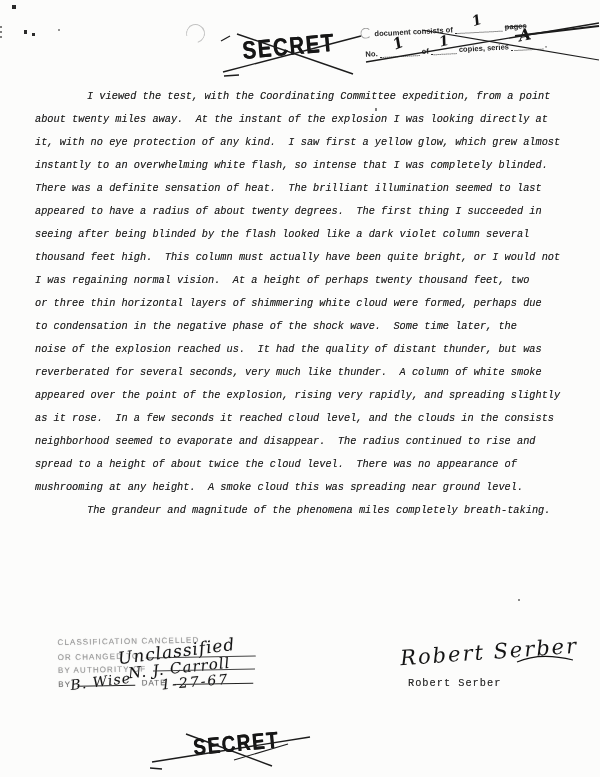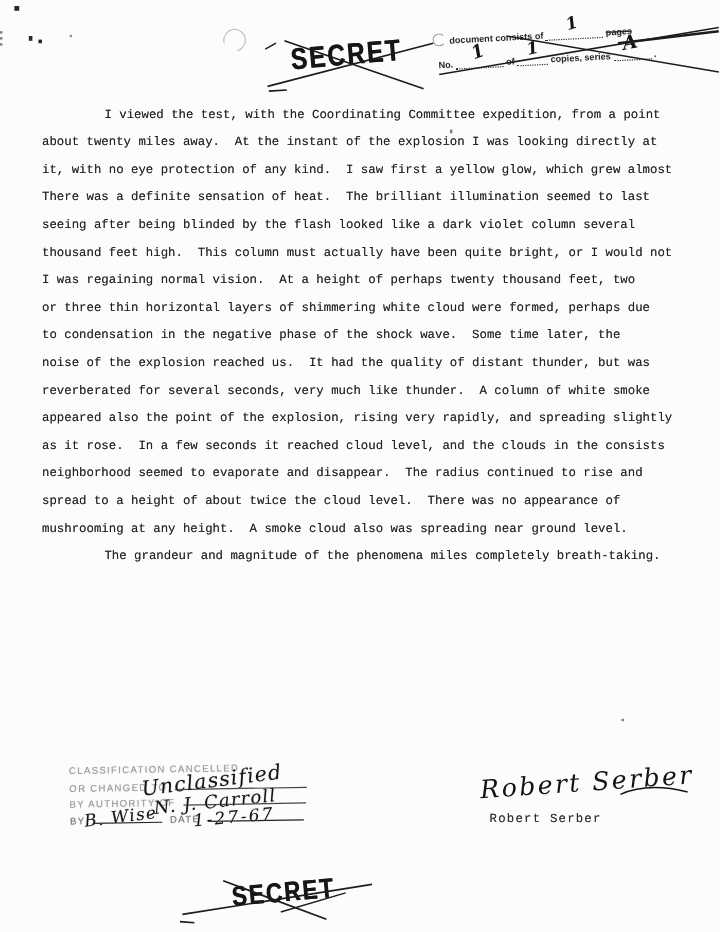--- a/index.html
+++ b/index.html
@@ -15,21 +15,21 @@
   
   .speck{position:absolute;background:#2a2a2a;}
 
   
   .body-text{
     position:absolute;left:35px;top:85px;width:545px;
     font-family:"Liberation Mono","DejaVu Sans Mono",monospace;
     font-size:10.3px;color:#222;
     text-shadow:0 0 0.4px rgba(40,40,40,.55);
   }
-  .body-line{height:23px;line-height:23px;white-space:pre;}
+  .body-line{height:23px;line-height:23px;white-space:pre;font-style:italic;}
   .body-line.indent{padding-left:52px;}
 
   
   .secret-stamp{position:absolute;}
   .secret-word{
     position:absolute;
     font-family:"Liberation Sans",sans-serif;
     font-weight:bold;font-size:25px;letter-spacing:2px;color:#161616;
     transform:rotate(-5deg) scaleX(0.82);transform-origin:left top;
     text-shadow:0.5px 0 0 #161616;
@@ -133,33 +133,35 @@
   <svg class="stamp-lines" style="left:352px;top:14px;" width="248" height="70" viewBox="0 0 248 70">
     <line x1="14" y1="48" x2="247" y2="9" stroke="#1c1c1c" stroke-width="1.3"></line>
     <line x1="70" y1="16" x2="247" y2="46" stroke="#1c1c1c" stroke-width="1.1"></line>
     <line x1="163" y1="22" x2="247" y2="12" stroke="#1c1c1c" stroke-width="2"></line>
   </svg>
 
   <div class="body-text">
     <div class="body-line indent">I viewed the test, with the Coordinating Committee expedition, from a point</div>
     <div class="body-line">about twenty miles away.  At the instant of the explosion I was looking directly at</div>
     <div class="body-line">it, with no eye protection of any kind.  I saw first a yellow glow, which grew almost</div>
+    <div class="body-line">instantly to an overwhelming white flash, so intense that I was completely blinded.</div>
     <div class="body-line">There was a definite sensation of heat.  The brilliant illumination seemed to last</div>
+    <div class="body-line">appeared to have a radius of about twenty degrees.  The first thing I succeeded in</div>
     <div class="body-line">seeing after being blinded by the flash looked like a dark violet column several</div>
     <div class="body-line">thousand feet high.  This column must actually have been quite bright, or I would not</div>
     <div class="body-line">I was regaining normal vision.  At a height of perhaps twenty thousand feet, two</div>
     <div class="body-line">or three thin horizontal layers of shimmering white cloud were formed, perhaps due</div>
     <div class="body-line">to condensation in the negative phase of the shock wave.  Some time later, the</div>
     <div class="body-line">noise of the explosion reached us.  It had the quality of distant thunder, but was</div>
     <div class="body-line">reverberated for several seconds, very much like thunder.  A column of white smoke</div>
-    <div class="body-line">appeared also the point of the explosion, rising very rapidly, and spreading slightly</div>
+    <div class="body-line">appeared over the point of the explosion, rising very rapidly, and spreading slightly</div>
     <div class="body-line">as it rose.  In a few seconds it reached cloud level, and the clouds in the consists</div>
     <div class="body-line">neighborhood seemed to evaporate and disappear.  The radius continued to rise and</div>
     <div class="body-line">spread to a height of about twice the cloud level.  There was no appearance of</div>
-    <div class="body-line">mushrooming at any height.  A smoke cloud also was spreading near ground level.</div>
+    <div class="body-line">mushrooming at any height.  A smoke cloud this was spreading near ground level.</div>
     <div class="body-line indent">The grandeur and magnitude of the phenomena miles completely breath-taking.</div>
   </div>
 
   <div class="declass-stamp">
     <div class="declass-row" style="left:2px;top:0px;">CLASSIFICATION CANCELLED</div>
     <div class="declass-row" style="left:2px;top:13px;">
       <span>OR CHANGED TO</span>
       <span class="blank-solid" style="width:110px;margin-left:3px;"></span>
     </div>
     <div class="declass-row" style="left:2px;top:26px;">

